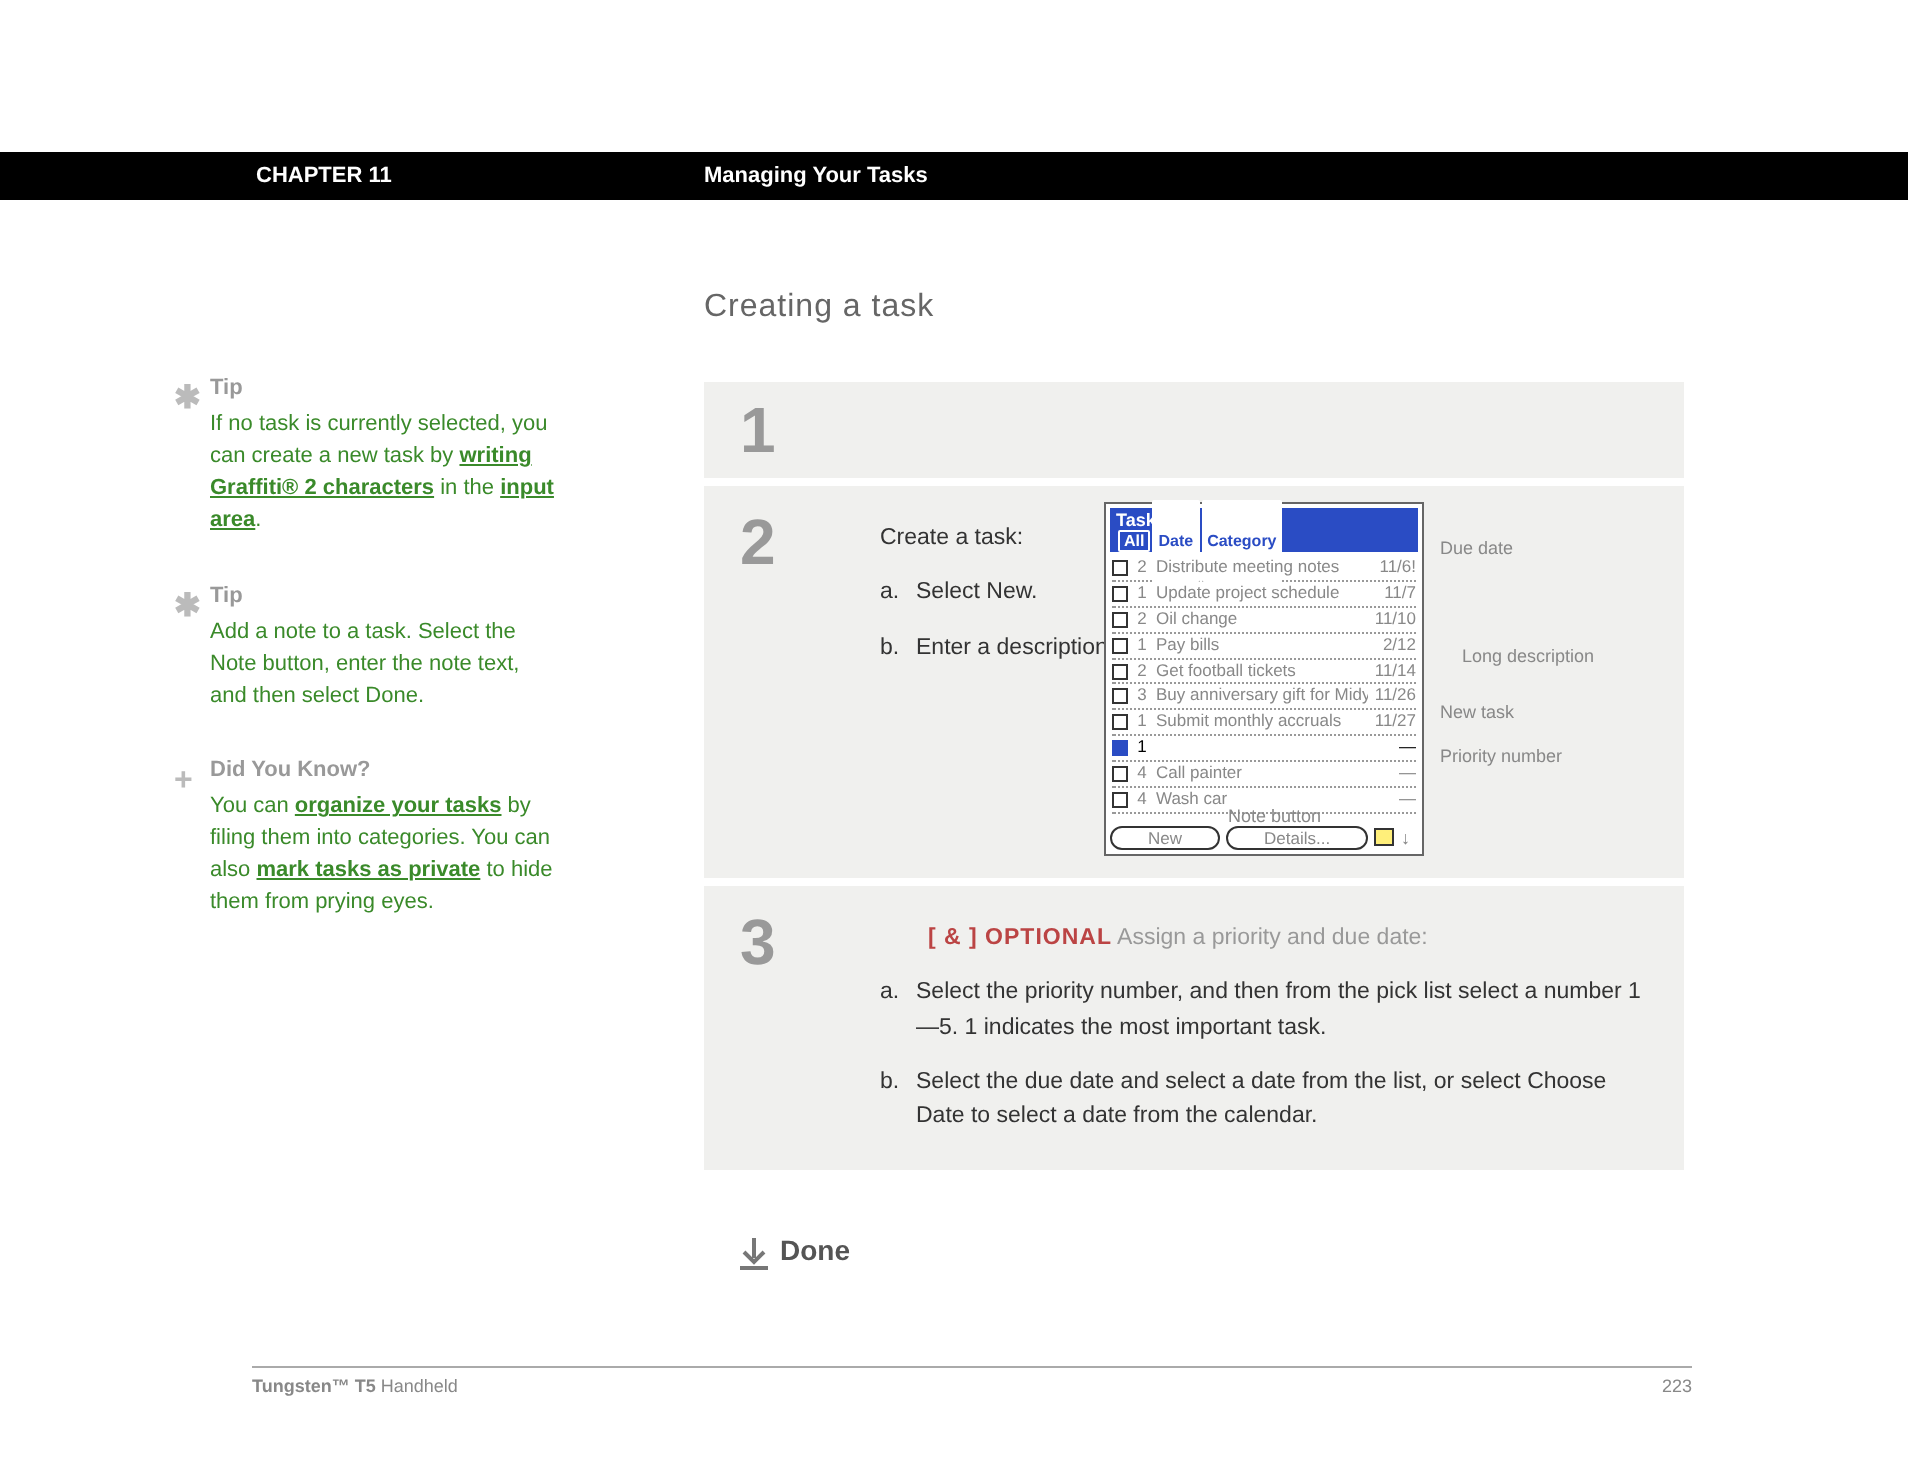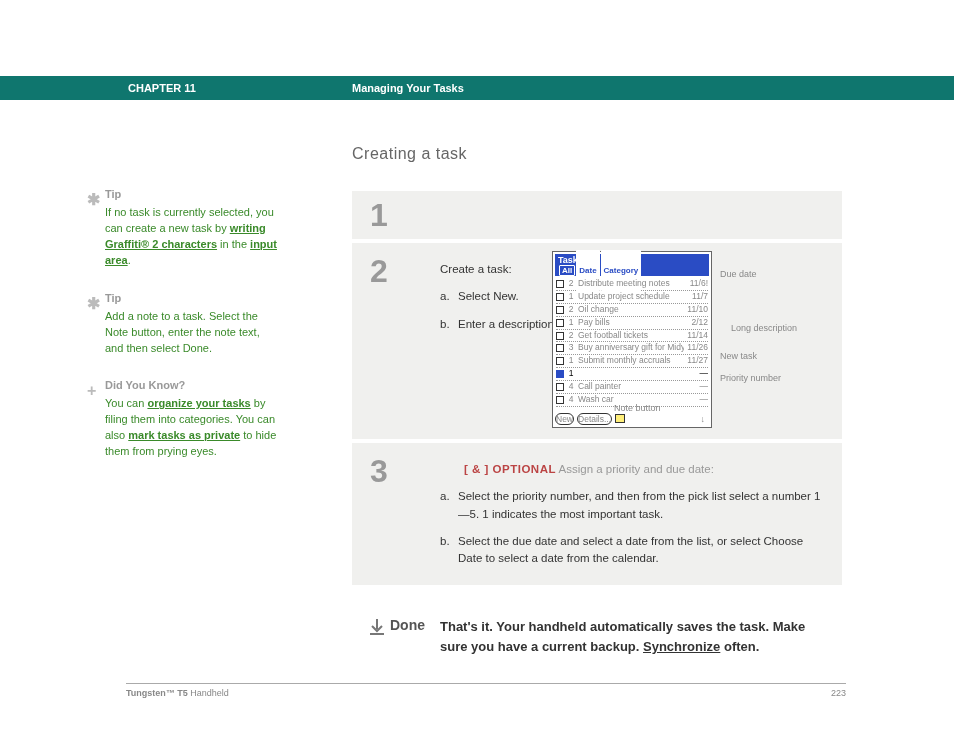--- a/index.html
+++ b/index.html
@@ -9,21 +9,21 @@
     color: #333;
     background: #fff;
     width: 954px;
     height: 738px;
     position: relative;
   }
   .header-bar {
     position: absolute;
     top: 76px; left: 0;
     width: 100%; height: 24px;
-    background: #0f766e;
+    background: #000000;
     color: #fff; font-weight: bold;
     font-size: 11px;
     display: flex; align-items: center;
   }
   .header-bar .chap { position: absolute; left: 128px; }
   .header-bar .section { position: absolute; left: 352px; }
   .page-title {
     position: absolute;
     left: 352px; top: 145px;
     font-size: 16px; font-weight: 400;
@@ -101,21 +101,21 @@
   }
   .pda-row .chk {
     width:8px; height:8px; border:1px solid #333; margin-right:3px; flex-shrink:0;
   }
   .pda-row .prio { width:8px; text-align:center; margin-right:3px; flex-shrink:0; }
   .pda-row .desc { flex:1; overflow:hidden; white-space:nowrap; }
   .pda-row .date { margin-left:3px; flex-shrink:0; }
   .pda-row.sel  { color:#000; }
   .pda-row.sel .chk { background:#2a4cc4; border-color:#2a4cc4; }
   .pda-buttons { margin-top:4px; display:flex; gap:3px; align-items:center; }
-  .pda-btn { border:1px solid #333; border-radius:6px; padding:0 0; font-size:8.5px; background:#fff; }
+  .pda-btn { border:1px solid #333; border-radius:6px; padding:0 18px; font-size:8.5px; background:#fff; }
   .pda-note { width:10px; height:9px; border:1px solid #333; background:#ffef7a; }
   .callout {
     position:absolute; font-size:9px; color:#888; white-space:nowrap;text-align:right;
   }
   .done-row {
     background:#fff; padding:28px 18px 28px 18px;
     display:flex; border-top:4px solid #fff;
   }
   .done-icon {
     width:70px; flex-shrink:0; color:#777; font-size:18px;font-weight:bold;
@@ -284,21 +284,20 @@
         </div>
       </div>
     </div>
     <div class="done-row">
       <div class="done-icon">
         <svg width="14" height="16" viewBox="0 0 14 16">
           <path d="M7 0 v10 M2 7 l5 5 l5 -5 M0 15 h14" stroke="#777" stroke-width="2" fill="none"></path>
         </svg>
         <span class="done-label">Done</span>
       </div>
-      <div class="done-text"><span>That's it. Your handheld automatically saves the task. Make sure you have a current backup. </span><span class="link">Synchronize</span><span> often.</span></div>
     </div>
   </div>
 
 <div class="footer-rule"></div>
 <div class="footer">
   <span>
     <b>Tungsten™ T5</b><span> Handheld</span>
   </span>
   <span>223</span>
 </div>

